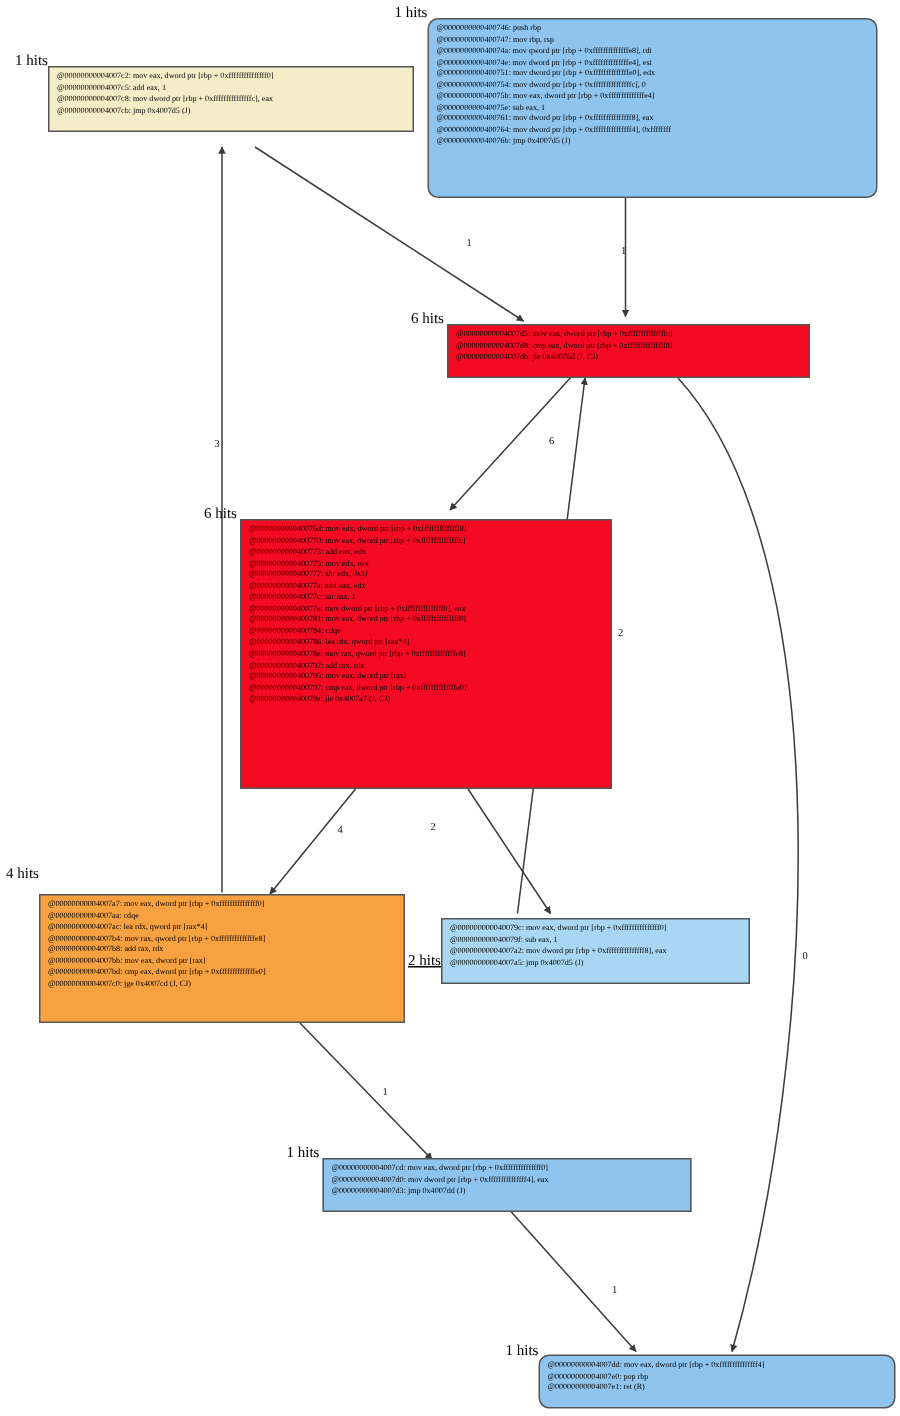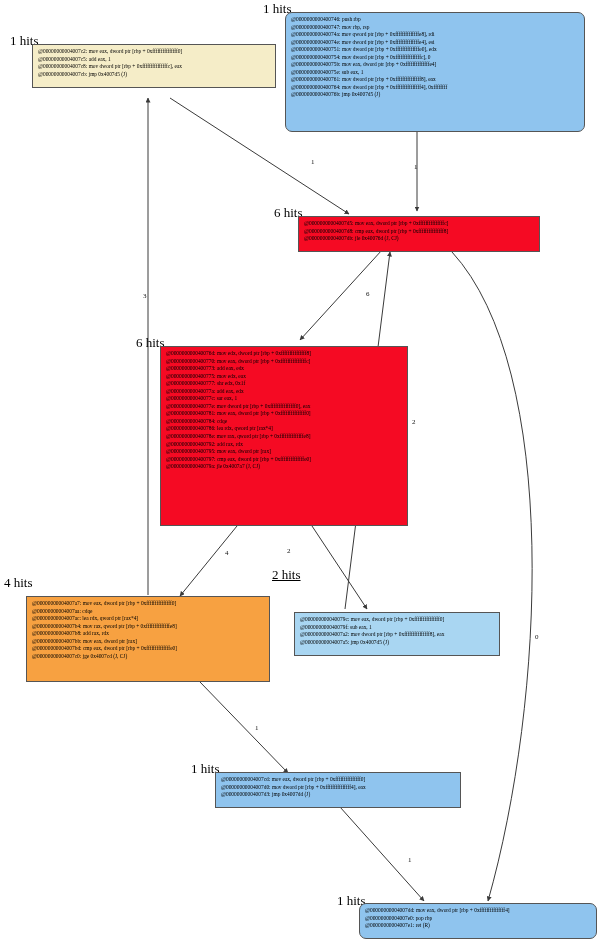--- a/index.html
+++ b/index.html
@@ -7,21 +7,21 @@
     width:600px;height:944px;
     background:#ffffff;
     font-family:"Liberation Serif", serif;
     position:relative;
     overflow:hidden;
   }
   #canvas{position:absolute;inset:0;width:600px;height:944px;}
   svg.edges{position:absolute;left:0;top:0;width:600px;height:944px;pointer-events:none;}
   .hits{
     position:absolute;
-    font-size:13px;
+    font-size:10px;
     color:#000;
     white-space:nowrap;
     line-height:9px;
     text-align:center;
   }
   .box{
     position:absolute;
     border:1px solid #555555;
     box-sizing:border-box;
     padding:3px 5px 3px 5px;
@@ -140,21 +140,21 @@
     <span class="ins">@00000000004007a7: mov eax, dword ptr [rbp + 0xfffffffffffffff0]</span>
     <span class="ins">@00000000004007aa: cdqe</span>
     <span class="ins">@00000000004007ac: lea rdx, qword ptr [rax*4]</span>
     <span class="ins">@00000000004007b4: mov rax, qword ptr [rbp + 0xffffffffffffffe8]</span>
     <span class="ins">@00000000004007b8: add rax, rdx</span>
     <span class="ins">@00000000004007bb: mov eax, dword ptr [rax]</span>
     <span class="ins">@00000000004007bd: cmp eax, dword ptr [rbp + 0xffffffffffffffe0]</span>
     <span class="ins">@00000000004007c0: jge 0x4007cd (J, CJ)</span>
   </div>
 
-  <span class="hits" style="left:272px;top:570px;text-decoration:underline;">2 hits</span>
+  <span class="hits" style="left:272px;top:636px;text-decoration:underline;">2 hits</span>
   <div class="box" style="left:294px;top:612px;width:206px;height:44px;background:#a9d6f2;">
     <span class="ins">@000000000040079c: mov eax, dword ptr [rbp + 0xfffffffffffffff0]</span>
     <span class="ins">@000000000040079f: sub eax, 1</span>
     <span class="ins">@00000000004007a2: mov dword ptr [rbp + 0xfffffffffffffff8], eax</span>
     <span class="ins">@00000000004007a5: jmp 0x4007d5 (J)</span>
   </div>
 
   <span class="hits" style="left:191px;top:764px;">1 hits</span>
   <div class="box" style="left:215px;top:772px;width:246px;height:36px;background:#8fc4ee;">
     <span class="ins">@00000000004007cd: mov eax, dword ptr [rbp + 0xfffffffffffffff0]</span>

